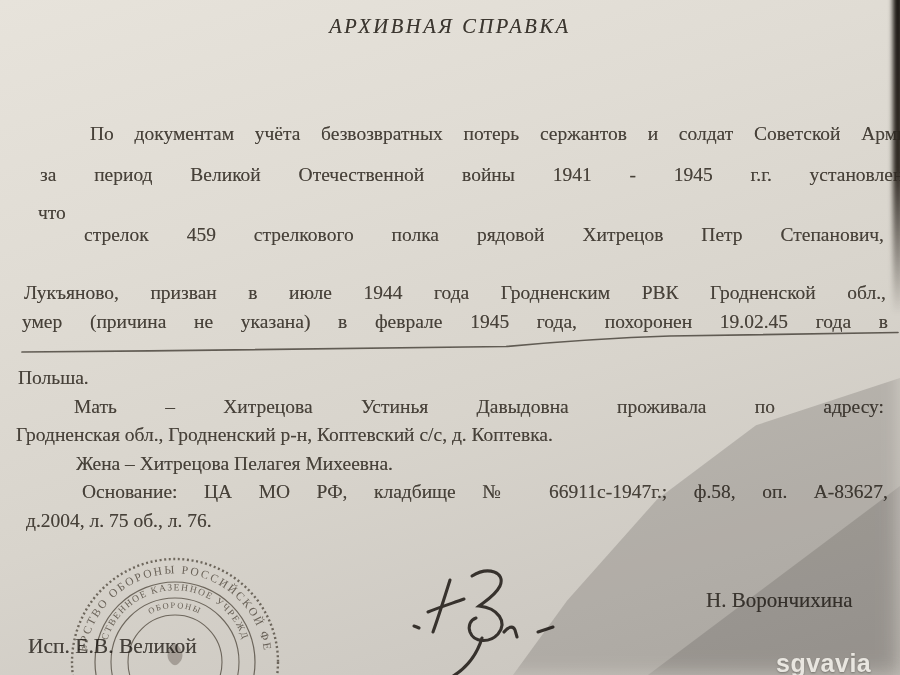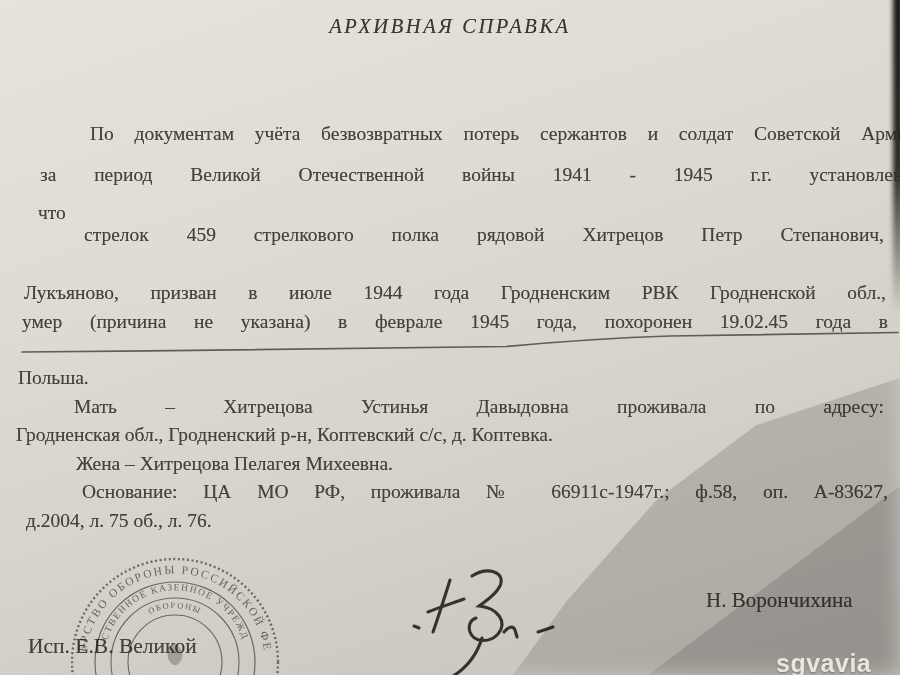--- a/index.html
+++ b/index.html
@@ -73,21 +73,21 @@
   <div class="line just l1">По документам учёта безвозвратных потерь сержантов и солдат Советской Армии</div>
   <div class="line just l2">за период Великой Отечественной войны 1941 - 1945 г.г. установлено,</div>
   <div class="line l3">что</div>
   <div class="line just l4">стрелок 459 стрелкового полка рядовой Хитрецов Петр Степанович,</div>
   <div class="line just l6">Лукъяново, призван в июле 1944 года Гродненским РВК Гродненской обл.,</div>
   <div class="line just l7">умер (причина не указана) в феврале 1945 года, похоронен 19.02.45 года в</div>
   <div class="line l9">Польша.</div>
   <div class="line just l10">Мать – Хитрецова Устинья Давыдовна проживала по адресу:</div>
   <div class="line l11">Гродненская обл., Гродненский р-н, Коптевский с/с, д. Коптевка.</div>
   <div class="line l12">Жена – Хитрецова Пелагея Михеевна.</div>
-  <div class="line just l13">Основание: ЦА МО РФ, проживала № 66911с-1947г.; ф.58, оп. А-83627,</div>
+  <div class="line just l13">Основание: ЦА МО РФ, кладбище № 66911с-1947г.; ф.58, оп. А-83627,</div>
   <div class="line l14">д.2004, л. 75 об., л. 76.</div>
 
   <svg class="strike" viewBox="0 0 886 34">
     <path d="M 8,22 C 180,20.5 380,18.5 492,16.5 C 552,11 596,8 656,6 L 884,2.5" fill="none" stroke="#4e4841" stroke-width="1.7" stroke-linecap="round" opacity=".8"></path>
   </svg>
 
   <div class="signer">Н. Ворончихина</div>
   <div class="executor">Исп. Е.В. Великой</div>
 
   <svg class="stamp" viewBox="0 0 235 124">

